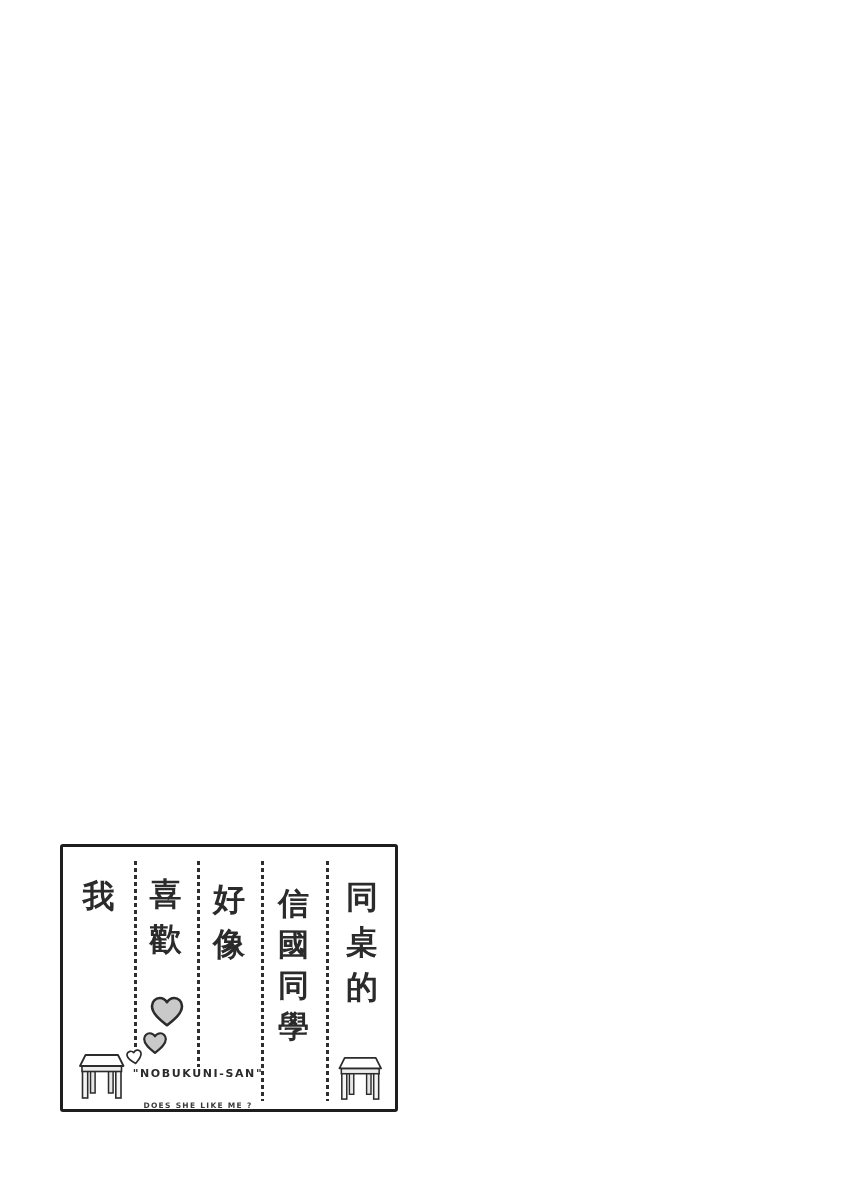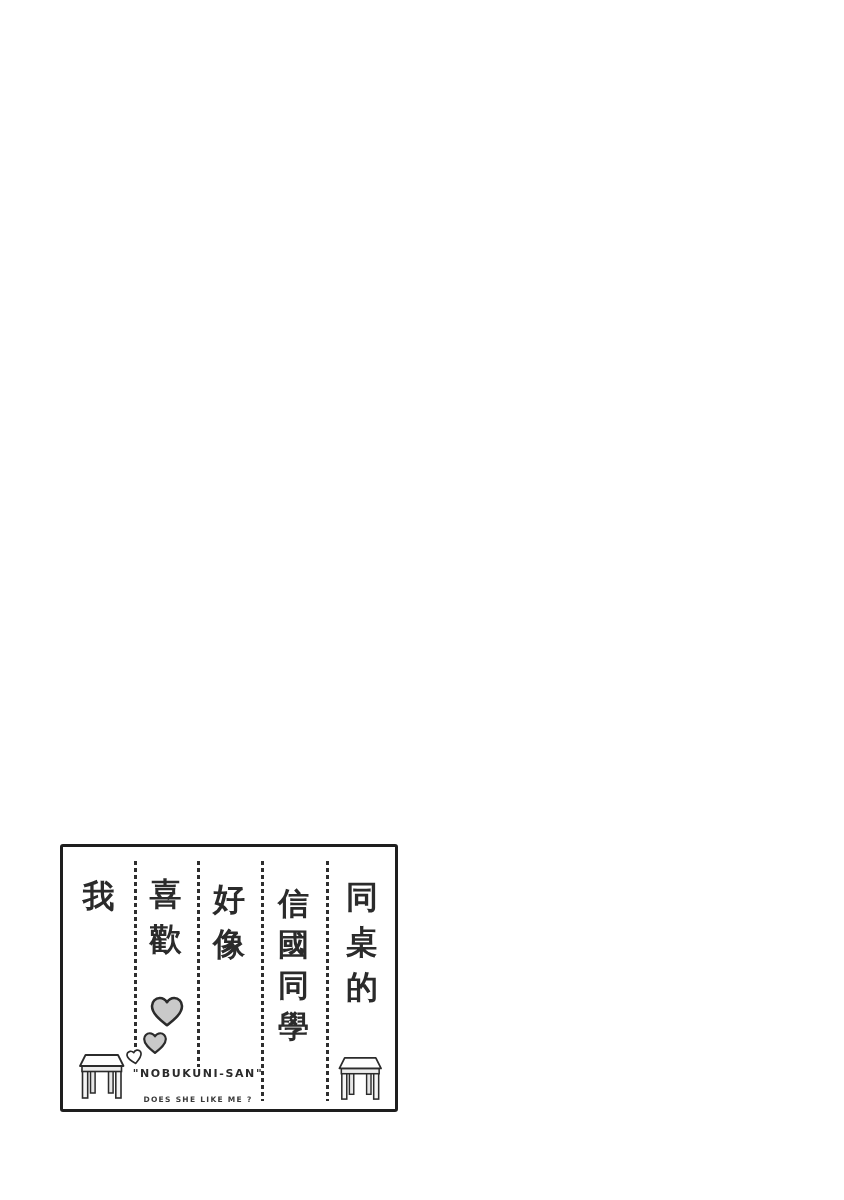--- a/index.html
+++ b/index.html
@@ -79,21 +79,21 @@
     text-align: center;
     color: #2b2b2b;
   }
   .en-title {
     font-size: 11px;
     font-weight: bold;
     letter-spacing: 1.6px;
     white-space: nowrap;
   }
   .en-subtitle {
-    margin-top: 15px;
+    margin-top: 21px;
     font-size: 7.5px;
     font-weight: bold;
     letter-spacing: 1.3px;
     color: #3a3a3a;
     white-space: nowrap;
   }
 </style>
 </head>
 <body>
 

